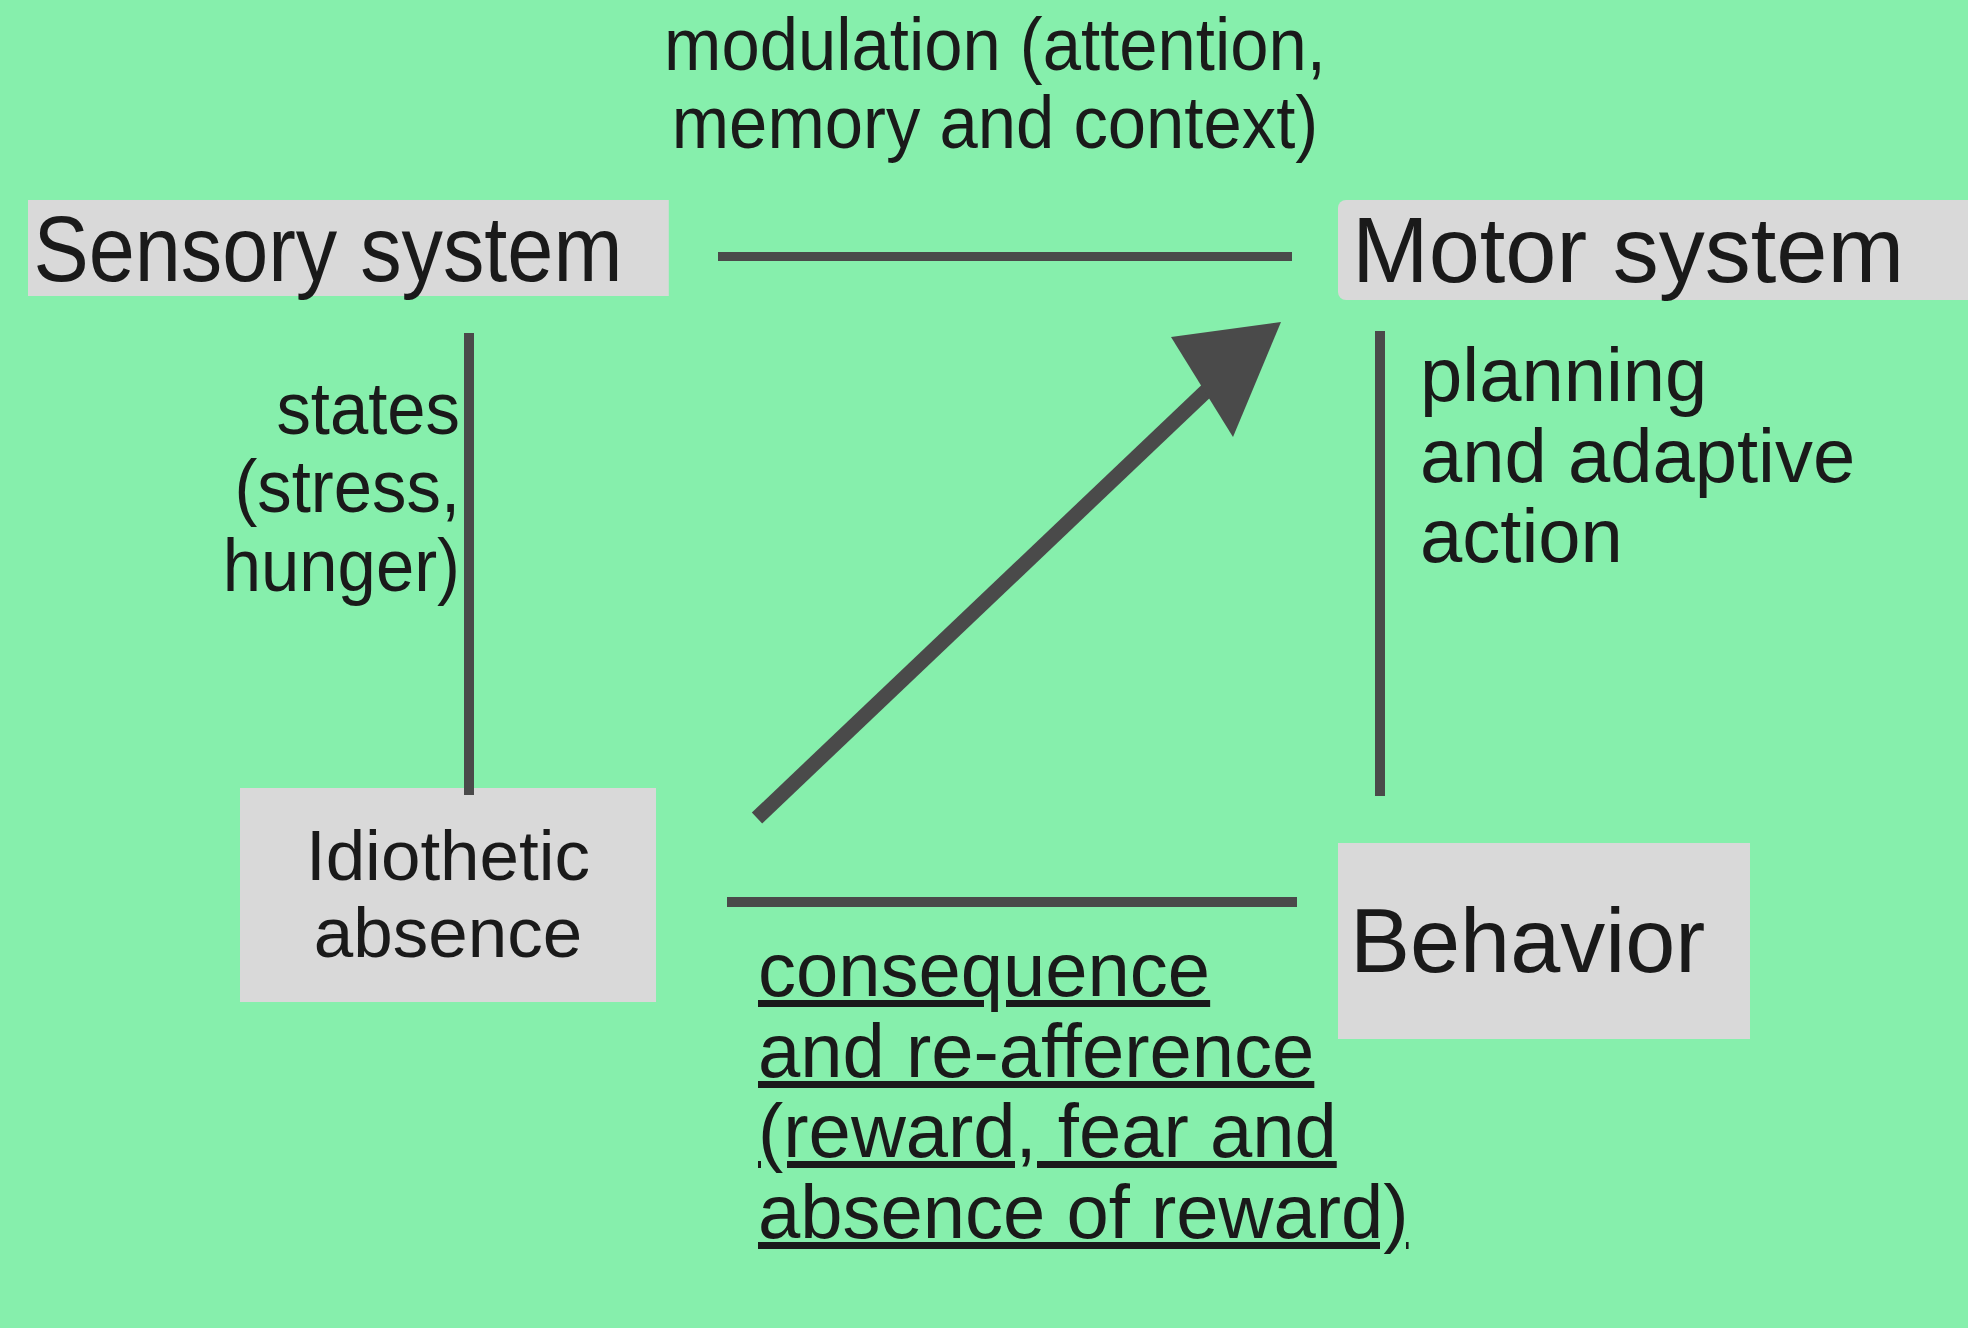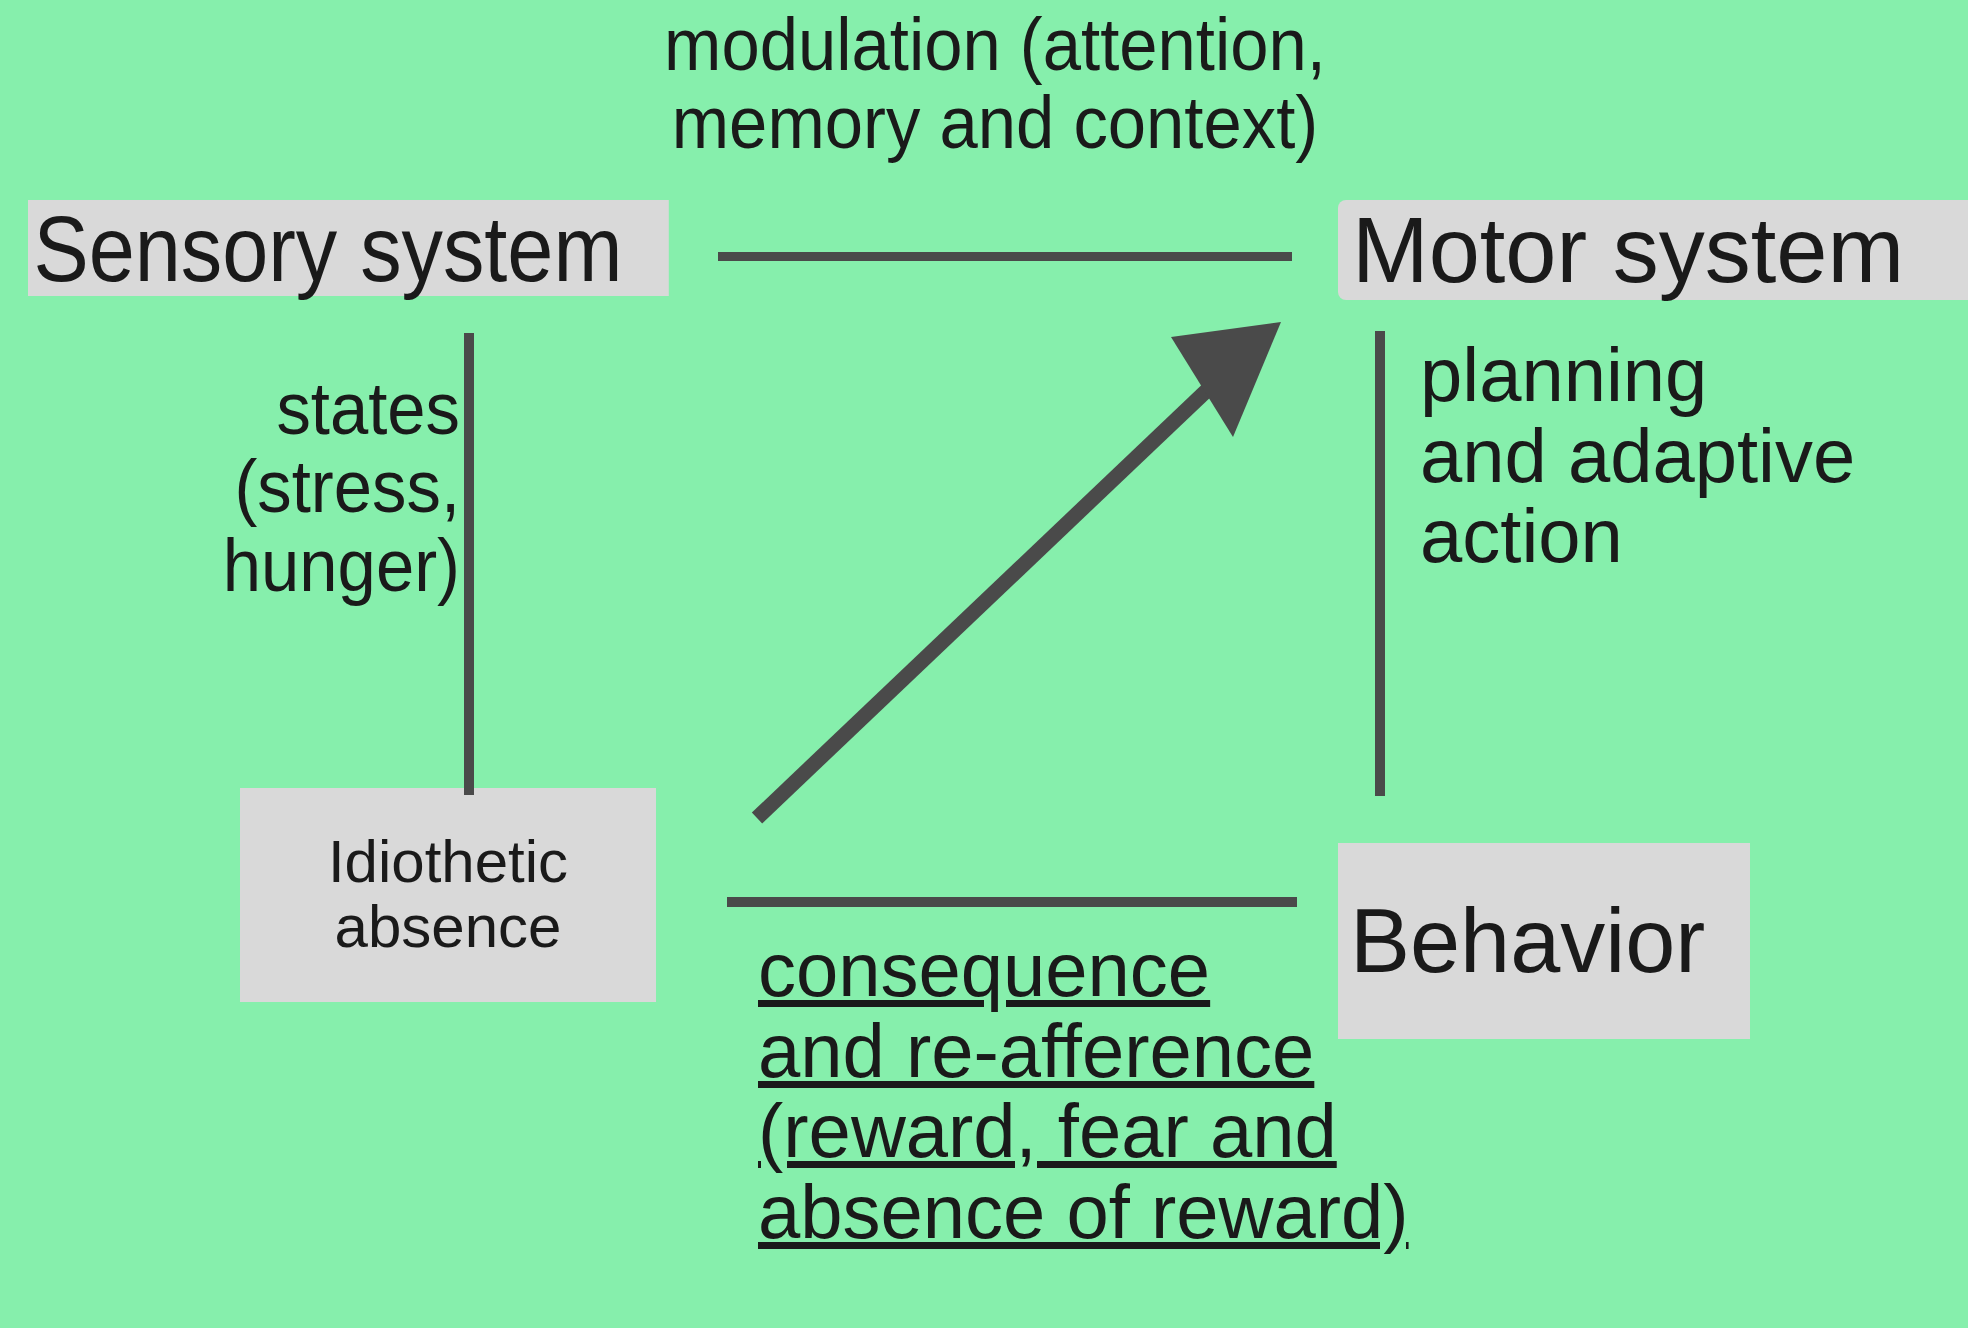--- a/index.html
+++ b/index.html
@@ -47,21 +47,21 @@
     padding-left: 14px;
     display: flex;
     align-items: center;
     border-radius: 8px;
   }
   #node-idiothetic-feedback {
     left: 240px;
     top: 788px;
     width: 416px;
     height: 214px;
-    font-size: 60px;
+    font-size: 71px;
     display: flex;
     flex-direction: column;
     align-items: center;
     justify-content: center;
     text-align: center;
   }
   #node-idiothetic-feedback .ln { display: block; line-height: 1.08; }
   #node-behavior {
     left: 1338px;
     top: 843px;

